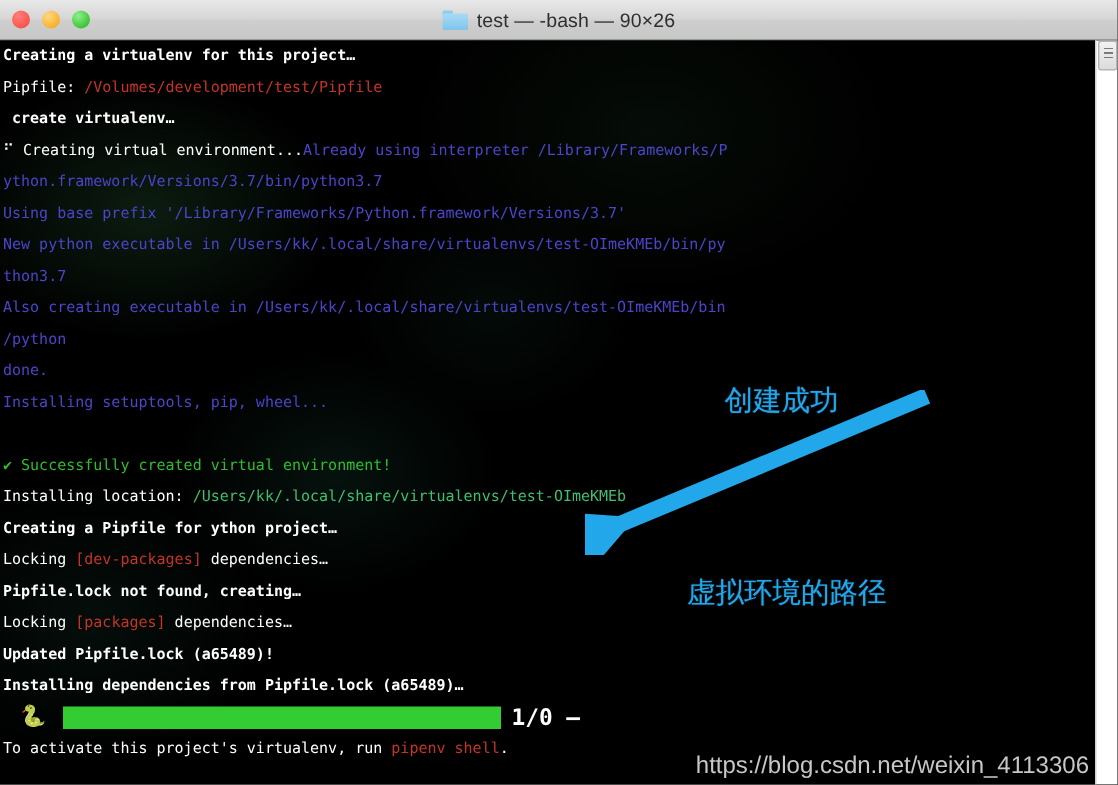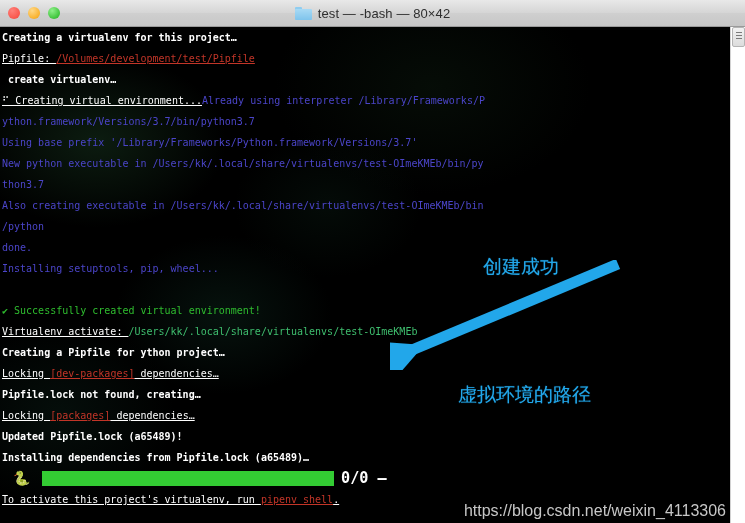--- a/index.html
+++ b/index.html
@@ -114,23 +114,23 @@
     top: 0;
   }
   .line {
     height: 21px;
     line-height: 21px;
     font-size: 10px;
     white-space: pre;
     letter-spacing: 0px;
     font-family: "DejaVu Sans Mono", monospace;
   }
-  .w  { color: #ffffff; text-decoration: underline; }
+  .w  { color: #ffffff; }
   .wb { color: #ffffff; font-weight: bold; }
-  .r  { color: #c23528; text-decoration: underline; }
+  .r  { color: #c23528; }
   .g  { color: #2fbd2f; }
   .gg { color: #3fbf6f; }
   .b  { color: #4b45c9; }
 
   
   .progress-row {
     height: 21px;
     line-height: 21px;
     font-size: 15.2px;
     display: flex;
@@ -229,21 +229,21 @@
 <div id="window">
 
   <div id="titlebar">
     <div id="traffic">
       <span class="tl tl-close"></span>
       <span class="tl tl-min"></span>
       <span class="tl tl-max"></span>
     </div>
     <div id="title-center">
       <span id="folder-icon"></span>
-      <span id="window-title">test — -bash — 80×42</span>
+      <span id="window-title">test — -bash — 90×26</span>
     </div>
   </div>
 
   <div id="terminal">
     <div id="screen">
 
       <div id="output-lines">
           <div class="line"><span class="wb">Creating a virtualenv for this project…</span></div>
           <div class="line"><span class="w">Pipfile: </span><span class="r">/Volumes/development/test/Pipfile</span></div>
           <div class="line"><span class="wb"> create virtualenv…</span></div>
@@ -251,33 +251,33 @@
           <div class="line"><span class="b">ython.framework/Versions/3.7/bin/python3.7</span></div>
           <div class="line"><span class="b">Using base prefix '/Library/Frameworks/Python.framework/Versions/3.7'</span></div>
           <div class="line"><span class="b">New python executable in /Users/kk/.local/share/virtualenvs/test-OImeKMEb/bin/py</span></div>
           <div class="line"><span class="b">thon3.7</span></div>
           <div class="line"><span class="b">Also creating executable in /Users/kk/.local/share/virtualenvs/test-OImeKMEb/bin</span></div>
           <div class="line"><span class="b">/python</span></div>
           <div class="line"><span class="b">done.</span></div>
           <div class="line"><span class="b">Installing setuptools, pip, wheel...</span></div>
           <div class="line">&nbsp;</div>
           <div class="line"><span class="g">✔ Successfully created virtual environment!</span></div>
-          <div class="line"><span class="w">Virtualenv activate: </span><span class="gg">/Users/kk/.local/share/virtualenvs/test-OImeKMEb</span></div>
+          <div class="line"><span class="w">Installing location: </span><span class="gg">/Users/kk/.local/share/virtualenvs/test-OImeKMEb</span></div>
           <div class="line"><span class="wb">Creating a Pipfile for ython project…</span></div>
           <div class="line"><span class="w">Locking </span><span class="r">[dev-packages]</span><span class="w"> dependencies…</span></div>
           <div class="line"><span class="wb">Pipfile.lock not found, creating…</span></div>
           <div class="line"><span class="w">Locking </span><span class="r">[packages]</span><span class="w"> dependencies…</span></div>
           <div class="line"><span class="wb">Updated Pipfile.lock (a65489)!</span></div>
           <div class="line"><span class="wb">Installing dependencies from Pipfile.lock (a65489)…</span></div>
         </div>
 
       <div class="progress-row">
         <span id="snake">🐍</span>
         <span id="progress-bar" style="background: rgb(51, 204, 51);"></span>
-        <span id="progress-count">0/0 —</span>
+        <span id="progress-count">1/0 —</span>
       </div>
 
       <div id="tail-lines">
           <div class="line"><span class="w">To activate this project's virtualenv, run </span><span class="r">pipenv shell</span><span class="w">.</span></div>
         </div>
 
     </div>
 
     <svg id="arrow-svg" viewBox="0 0 235 110">
       <defs>

